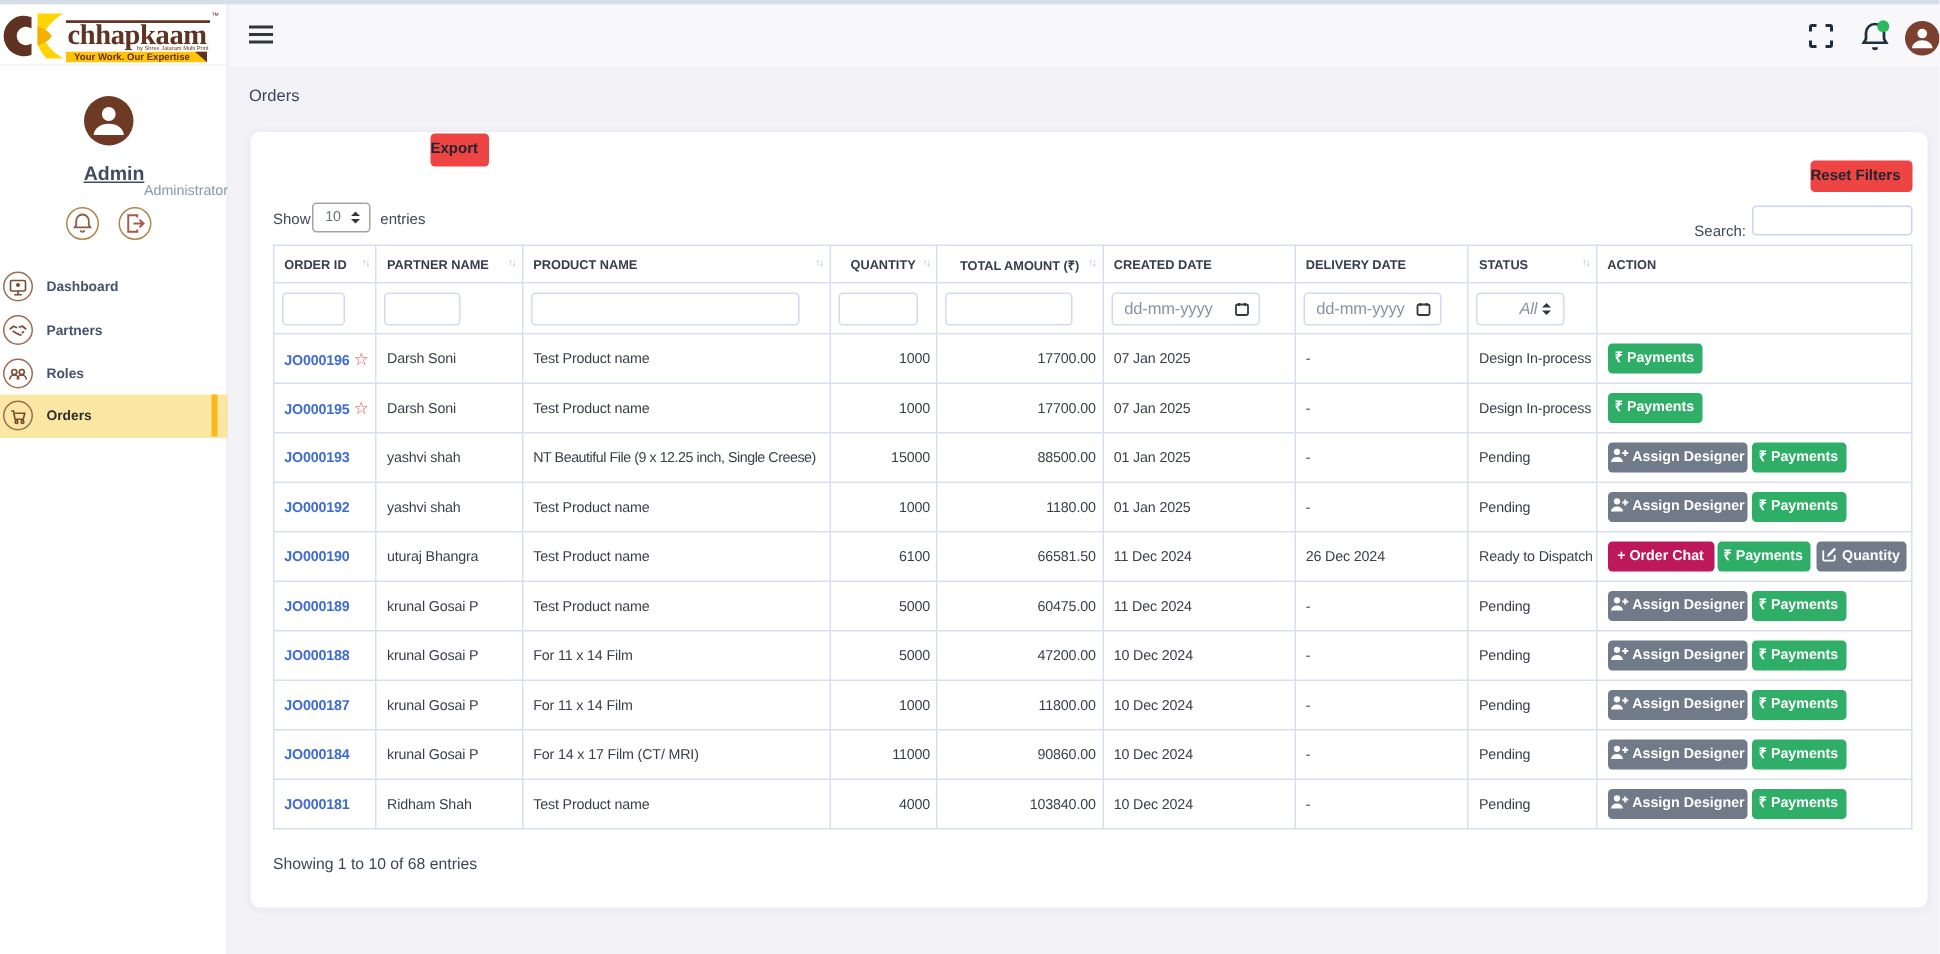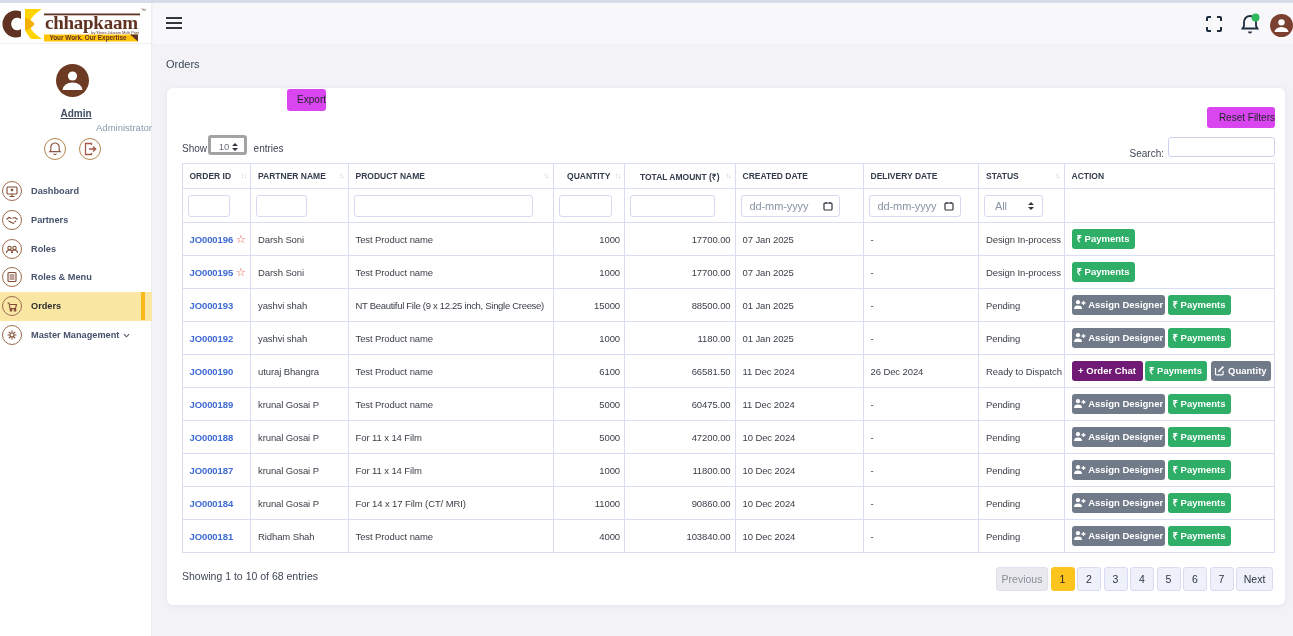--- a/index.html
+++ b/index.html
@@ -4,21 +4,21 @@
 <style>
 * { margin:0; padding:0; box-sizing:border-box; }
 html,body { width:1293px; height:636px; overflow:hidden; font-family:"Liberation Sans", sans-serif; }
 body { position:relative; background:#f2f2f7; }
 .topstrip { position:absolute; left:0; top:0; width:1293px; height:3px; background:#d5dee8; }
 
 .sidebar { position:absolute; left:0; top:3px; width:152px; height:633px; background:#fff; border-right:1px solid #ececf2; }
 .logo { position:relative; height:41px; border-bottom:1px solid #f0f0f4; }
 .avatar-big { position:absolute; left:56px; top:61px; width:33px; height:33px; border-radius:50%; background:#6d3a23; }
 .avatar-big svg, .avatar-top svg { position:absolute; left:0; top:0; }
-.admin-name { position:absolute; top:105px; width:152px; text-align:center; font-size:10px; font-weight:bold; color:#3f4c63;text-decoration:underline; }
+.admin-name { position:absolute; top:105px; width:152px; text-align:center; font-size:13px; font-weight:bold; color:#3f4c63;text-decoration:underline; }
 .admin-role { position:absolute; top:119px; width:152px; text-align:right; font-size:9.5px; color:#8899ad; }
 .sb-circ { position:absolute; top:135px; width:22px; height:22px; border:1px solid #b3854c; border-radius:50%; }
 
 .menu { position:absolute; left:0; top:174px; width:152px; }
 .mi { position:relative; height:28.75px;padding-left:12px; }
 .mi .ic { position:absolute; left:2px; top:4px; width:20px; height:20px; border:1px solid #9c6b50; border-radius:50%; }
 .mi .lbl { position:absolute; left:31px; top:9px; font-size:9.2px; font-weight:bold; color:#46526b; }
 .mi.active { background:#fbe7a4; }
 .mi.active .lbl { color:#2e2e2e; }
 .mi.active::after { content:""; position:absolute; right:7px; top:0; width:4px; height:28px; background:#fcb81c; }
@@ -26,45 +26,45 @@
 
 .header { position:absolute; left:153px; top:3px; width:1140px; height:41px; background:#f8f8fb; }
 .burger { position:absolute; left:13px; top:14px; width:16px; }
 .burger div { height:2px; background:#33373d; margin-bottom:3px; }
 .hicon { position:absolute; top:10px; }
 .avatar-top { position:absolute; left:1117px; top:11px; width:23px; height:23px; border-radius:50%; background:#7b4030; }
 
 .content { position:absolute; left:153px; top:44px; width:1140px; height:592px; background:#f2f2f7; }
 .page-title { position:absolute; left:13px; top:14px; font-size:11px; color:#3c4557; }
 .card { position:absolute; left:14px; top:44px; width:1118px; height:517px; background:#fff; border-radius:6px; box-shadow:0 1px 6px rgba(60,60,100,0.08); }
-.btn-yellow { position:absolute; background:#d946ef; color:#23262e; font-size:10px; font-weight:normal; border-radius:3px; text-align:right; }
+.btn-yellow { position:absolute; background:#ef4444; color:#23262e; font-size:10px; font-weight:bold; border-radius:3px; text-align:left; }
 .export { left:120px; top:1px; width:39px; height:22px; line-height:22px; }
 .resetf { left:1040px; top:19px; width:68px; height:21px; line-height:21px; }
 .show-row { position:absolute; left:15px; top:49px; font-size:10px; color:#3f4654; }
-.show-sel { display:inline-block; width:39px; height:20px; border:3px solid #a3a3a3; border-radius:3px; margin:0 4px 0 -2px; position:relative; top:-2px; color:#6a7280; font-size:9.5px; line-height:18px; padding-left:8px; }
+.show-sel { display:inline-block; width:39px; height:20px; border:1px solid #a3a3a3; border-radius:3px; margin:0 4px 0 -2px; position:relative; top:-2px; color:#6a7280; font-size:9.5px; line-height:18px; padding-left:8px; }
 .search-row { position:absolute; right:10px; top:49px; font-size:10px; color:#3f4654; }
 .search-inp { display:inline-block; width:107px; height:20px; border:1px solid #cdd2ee; border-radius:3px; margin-left:4px; position:relative; top:0px; }
 
 table { border-collapse:collapse; table-layout:fixed; position:absolute; left:14.5px; top:75px; width:1092px; font-size:9.5px; color:#3a3f47; letter-spacing:-0.1px; }
 th, td { border:1px solid #d9ddf3; padding:0 7px; overflow:hidden; white-space:nowrap; }
 th { height:25px; font-size:8.5px; color:#363c4e; text-align:left; position:relative; letter-spacing:0; }
 tr.filters td { height:34px; padding:0 5px; }
 tr.data td { height:33px; }
 .sort { position:absolute; right:4px; top:8px; font-size:7px; color:#b9bdd4; letter-spacing:-1px; }
 .fin { border:1px solid #d5d9f2; border-radius:3px; height:22px; background:#fff; }
 .num { text-align:right; padding-right:4px; }
 .lnk { color:#3e6ad4;font-weight:bold; }
 .bold { font-weight:bold; }
 .star { color:#e0503e; font-size:11.5px; }
 .btn { display:inline-block; height:20px; line-height:20px; border-radius:3px; color:#fff; font-size:9.5px; font-weight:bold; text-align:center; vertical-align:middle; letter-spacing:0; }
 .btn svg { vertical-align:-2px; }
 .bgreen { background:#2eae66; }
 .mr3 { margin-right:3px; } .mr2 { margin-right:2px; } .mr4 { margin-right:4px; }
 .bgray { background:#717a89; }
-.bblue { background:#701a75; }
+.bblue { background:#be185d; }
 .showing { position:absolute; left:15px; top:482px; font-size:10.5px; color:#3f4654; }
 .pager { position:absolute; right:12px; top:479px; }
 .pg { display:inline-block; height:24px; line-height:22px; border:1px solid #d8dcf2; background:#eef0fa; color:#2f3542; font-size:10.5px; text-align:center; border-radius:3px; margin-left:2.5px; }
 .pg.num27 { width:24px; }
 .pg.prev { width:52px; background:#e9e9ef; border-color:#dee2ef; color:#8a8f98; }
 .pg.act { width:24px; background:#fcc41c; border-color:#fcc41c; color:#23262e; }
 .pg.next { width:37px; }
 </style>
 </head>
 <body>
@@ -154,51 +154,30 @@
     <div class="mi">
         <div class="ic"><svg width="18" height="18" viewBox="0 0 18 18">
             <g fill="none" stroke="#7d4a33" stroke-width="1.1">
               <circle cx="6.5" cy="8" r="1.7"></circle>
               <circle cx="11.5" cy="8" r="1.7"></circle>
               <path d="M3.5 13 a3 3 0 0 1 6 0 M8.5 13 a3 3 0 0 1 6 0"></path>
             </g>
           </svg></div>
         <div class="lbl">Roles</div>
       </div>
-    <div class="mi">
-        <div class="ic"><svg width="18" height="18" viewBox="0 0 18 18">
-            <g fill="none" stroke="#7d4a33" stroke-width="1.1">
-              <rect x="5" y="4.5" width="8" height="9" rx="1"></rect>
-              <path d="M6.5 7 h5 M6.5 9 h5 M6.5 11 h5"></path>
-            </g>
-          </svg></div>
-        <div class="lbl">Roles &amp; Menu</div>
-      </div>
     <div class="mi active">
         <div class="ic"><svg width="18" height="18" viewBox="0 0 18 18">
             <g fill="none" stroke="#7d4a33" stroke-width="1.1">
               <path d="M4.5 6 h1.5 l1 5.5 h5.5 l1-4 H7"></path>
               <circle cx="8" cy="13.3" r="0.9"></circle>
               <circle cx="12" cy="13.3" r="0.9"></circle>
             </g>
           </svg></div>
         <div class="lbl">Orders</div>
       </div>
-    <div class="mi">
-        <div class="ic"><svg width="18" height="18" viewBox="0 0 18 18">
-            <g fill="none" stroke="#7d4a33" stroke-width="1.1">
-              <circle cx="9" cy="9" r="2"></circle>
-              <path d="M9 4.5 v2 M9 11.5 v2 M4.5 9 h2 M11.5 9 h2 M5.8 5.8 l1.4 1.4 M10.8 10.8 l1.4 1.4 M12.2 5.8 l-1.4 1.4 M7.2 10.8 l-1.4 1.4"></path>
-            </g>
-          </svg></div>
-        <div class="lbl">Master Management</div>
-      <svg class="chev" viewBox="0 0 8 8">
-          <path d="M1 2.5 L4 5.5 L7 2.5" fill="none" stroke="#46526b" stroke-width="1.2"></path>
-        </svg>
-    </div>
   </div>
 </div>
 
 <div class="content">
   <div class="page-title">Orders</div>
   <div class="card">
     <div class="btn-yellow export">Export</div>
     <div class="btn-yellow resetf">Reset Filters</div>
     <div class="show-row">Show <span class="show-sel">10 <svg width="8" height="10" viewBox="0 0 8 10" style="position:absolute;right:5px;top:4px;">
             <path d="M1 4 L4 1 L7 4 Z M1 6 L4 9 L7 6 Z" fill="#33373d"></path>
@@ -254,21 +233,21 @@
             </td>
         <td>
               <div class="fin datein" style="width:92px;color:#8a93a5;font-size:11px;line-height:20px;padding-left:8px;">dd-mm-yyyy <svg width="10" height="10" viewBox="0 0 10 10" style="float:right;margin:5px 6px 0 0;">
                   <g fill="none" stroke="#33373d" stroke-width="1.2">
                     <rect x="1" y="2" width="8" height="7" rx="1"></rect>
                     <path d="M3 1 v2 M7 1 v2"></path>
                   </g>
                 </svg></div>
             </td>
         <td>
-              <div class="fin" style="width:59px;color:#8a93a5;font-size:11px;line-height:20px;padding-left:10px;">All <svg width="8" height="10" viewBox="0 0 8 10" style="float:right;margin:5px 7px 0 0;">
+              <div class="fin" style="width:59px;color:#8a93a5;font-size:11px;line-height:20px;padding-left:28px;font-style:italic;">All <svg width="8" height="10" viewBox="0 0 8 10" style="float:right;margin:5px 7px 0 0;">
                   <path d="M1 4 L4 1 L7 4 Z M1 6 L4 9 L7 6 Z" fill="#33373d"></path>
                 </svg></div>
             </td>
         <td></td>
       </tr>
       <tr class="data">
             <td><span class="lnk bold">JO000196</span> <span class="star">☆</span></td>
             <td>Darsh Soni</td>
             <td>Test Product name</td>
             <td class="num">1000</td>
@@ -404,17 +383,14 @@
             <td>Pending</td>
             <td><span class="btn bgray mr3" style="width:93px"><svg width="13" height="11" viewBox="0 0 13 11">
                   <circle cx="5" cy="3.2" r="2.1" fill="#fff"></circle>
                   <path d="M1 10 a4 3.4 0 0 1 8 0 z" fill="#fff"></path>
                   <path d="M10.5 2 v4 M8.5 4 h4" stroke="#fff" stroke-width="1.3"></path>
                 </svg> Assign Designer</span><span class="btn bgreen" style="width:63px">₹ Payments</span></td>
           </tr>
     </tbody>
       </table>
     <div class="showing">Showing 1 to 10 of 68 entries</div>
-    <div class="pager">
-      <span class="pg prev">Previous</span><span class="pg act">1</span><span class="pg num27">2</span><span class="pg num27">3</span><span class="pg num27">4</span><span class="pg num27">5</span><span class="pg num27">6</span><span class="pg num27">7</span><span class="pg next">Next</span>
-    </div>
   </div>
 </div>
 
 </body></html>

